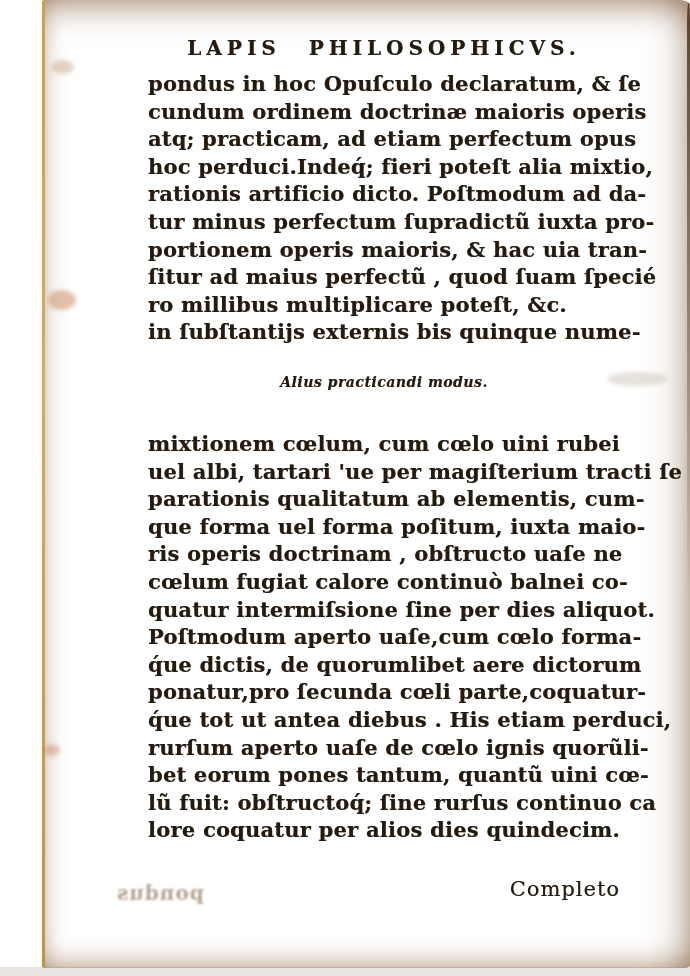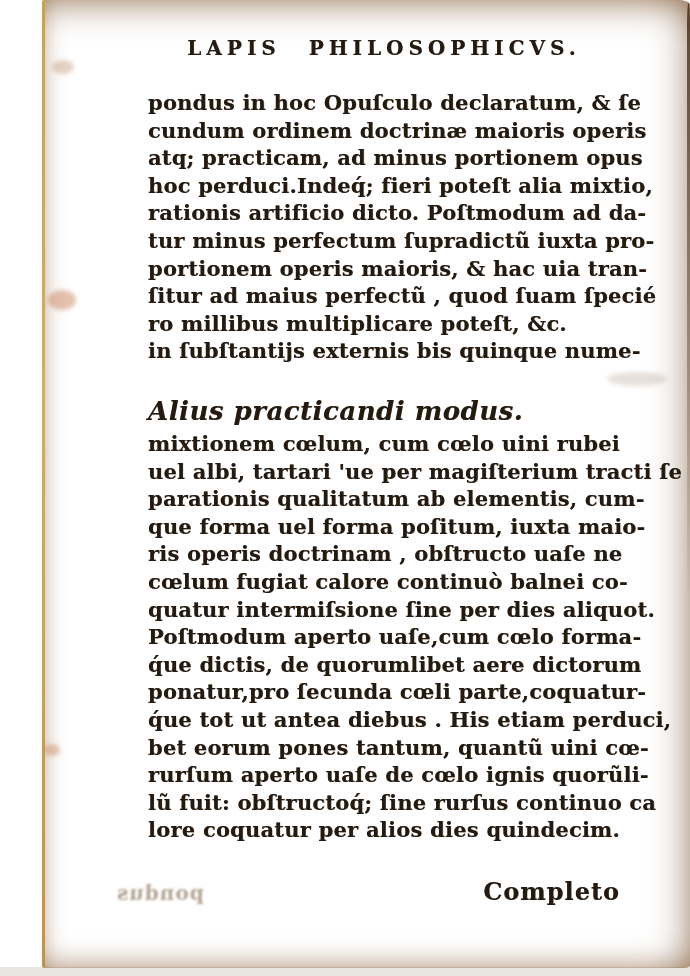--- a/index.html
+++ b/index.html
@@ -83,51 +83,51 @@
     font-size: 20px;
     letter-spacing: 5px;
     word-spacing: 16px;
     white-space: nowrap;
   }
   .textblock {
     position: absolute;
     left: 106px;
     width: 472px;
   }
-  .p1 { top: 70px; margin-top: 19px; }
+  .p1 { top: 70px; }
   .p2 { top: 430px; }
   .line {
     height: 27.6px;
     line-height: 27.6px;
     font-size: 21px;
     font-weight: bold;
     text-align: justify;
     text-align-last: justify;
     white-space: nowrap;
     letter-spacing: 0.2px;
   }
   .line.short { text-align-last: left; }
   .line.indent { padding-left: 34px; }
   .section-heading {
     position: absolute;
-    left: 106px; top: 396px;
+    left: 106px; top: 374px;
     width: 472px;
-    text-align: left;
+    text-align: center;
     font-style: italic;
     font-weight: bold;
-    font-size: 26px;
+    font-size: 14px;
     letter-spacing: 0.5px;
   }
   .catchword {
     position: absolute;
     left: 106px; top: 877px;
     width: 472px;
     text-align: right;
-    font-weight: bold;
-    font-size: 24px;
+    font-weight: normal;
+    font-size: 21px;
     letter-spacing: 1px;
   }
   
   .bleedthrough {
     position: absolute;
     left: 74px; top: 881px;
     font-weight: bold;
     font-size: 20px;
     color: #77593b;
     opacity: 0.55;
@@ -146,21 +146,21 @@
     <div class="spot spot1"></div>
     <div class="spot spot2"></div>
     <div class="spot spot3"></div>
     <div class="spot spot4"></div>
 
     <div class="running-title ink">LAPIS PHILOSOPHICVS.</div>
 
     <div class="textblock p1">
       <div class="line ink">pondus in hoc Opuſculo declaratum, &amp; ſe</div>
       <div class="line ink">cundum ordinem doctrinæ maioris operis</div>
-      <div class="line ink">atq; practicam, ad minus portionem opus</div>
+      <div class="line ink">atq; practicam, ad etiam perfectum opus</div>
       <div class="line ink">hoc perduci.Indeq́; fieri poteſt alia mixtio,</div>
       <div class="line ink">rationis artificio dicto. Poſtmodum ad da-</div>
       <div class="line ink">tur minus perfectum ſupradictũ iuxta pro-</div>
       <div class="line ink">portionem operis maioris, &amp; hac uia tran-</div>
       <div class="line ink">ſitur ad maius perfectũ , quod ſuam ſpecié</div>
       <div class="line ink short">ro millibus multiplicare poteſt, &amp;c.</div>
       <div class="line ink">in ſubſtantijs externis bis quinque nume-</div>
     </div>
 
     <div class="section-heading ink">Alius practicandi modus.</div>
@@ -170,22 +170,22 @@
       <div class="line ink">uel albi, tartari 'ue per magiſterium tracti ſe</div>
       <div class="line ink">parationis qualitatum ab elementis, cum-</div>
       <div class="line ink">que forma uel forma poſitum, iuxta maio-</div>
       <div class="line ink">ris operis doctrinam , obſtructo uaſe ne</div>
       <div class="line ink">cœlum fugiat calore continuò balnei co-</div>
       <div class="line ink">quatur intermiſsione ſine per dies aliquot.</div>
       <div class="line ink">Poſtmodum aperto uaſe,cum cœlo forma-</div>
       <div class="line ink">q́ue dictis, de quorumlibet aere dictorum</div>
       <div class="line ink">ponatur,pro ſecunda cœli parte,coquatur-</div>
       <div class="line ink">q́ue tot ut antea diebus . His etiam perduci,</div>
+      <div class="line ink">rurſum aperto uaſe de cœlo ignis quorũli-</div>
       <div class="line ink">bet eorum pones tantum, quantũ uini cœ-</div>
-      <div class="line ink">rurſum aperto uaſe de cœlo ignis quorũli-</div>
       <div class="line ink">lũ fuit: obſtructoq́; ſine rurſus continuo ca</div>
       <div class="line ink">lore coquatur per alios dies quindecim.</div>
     </div>
 
     <div class="catchword ink">Completo</div>
 
     <div class="bleedthrough">pondus</div>
   </div>
 </div>
 

